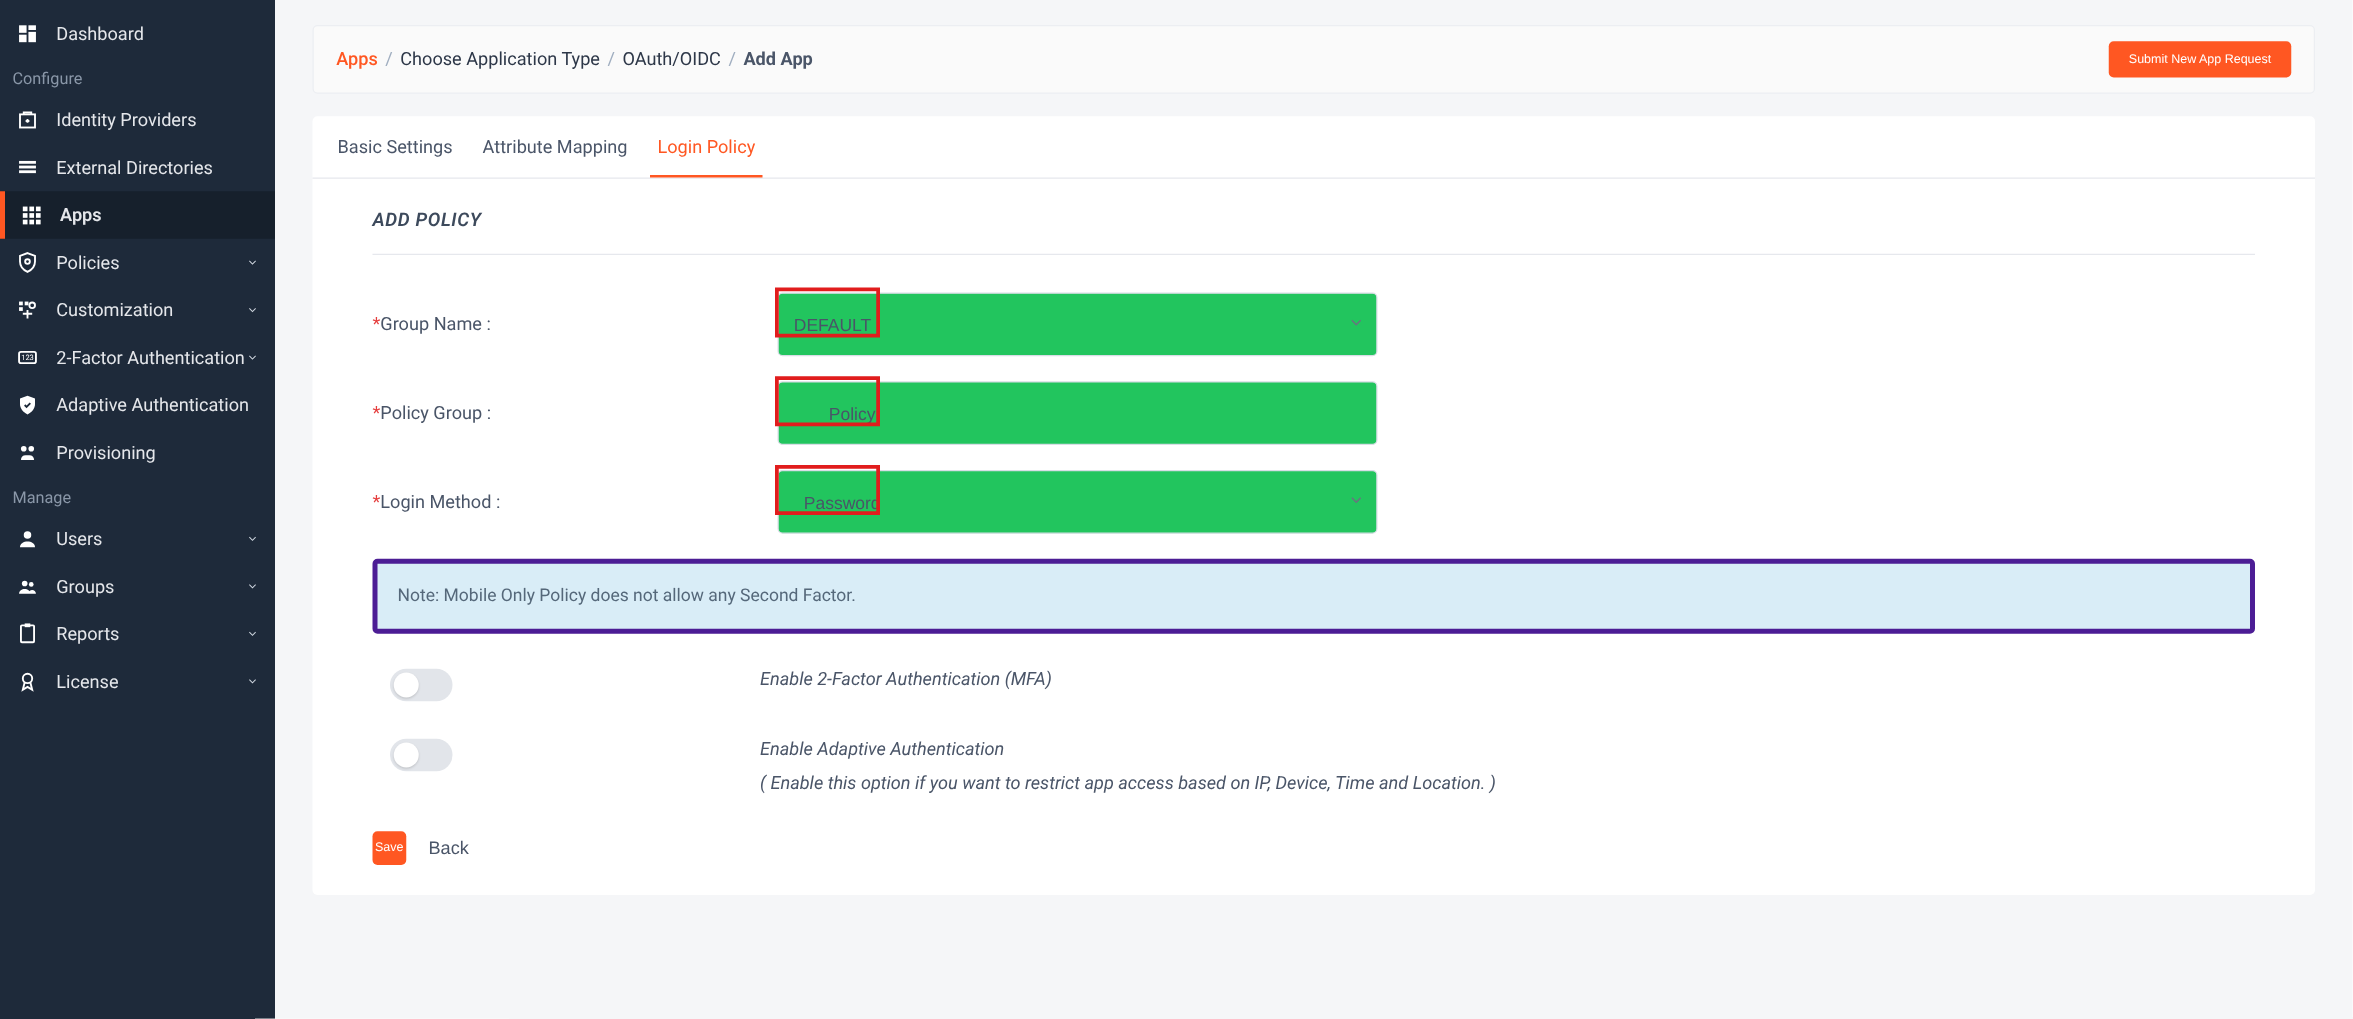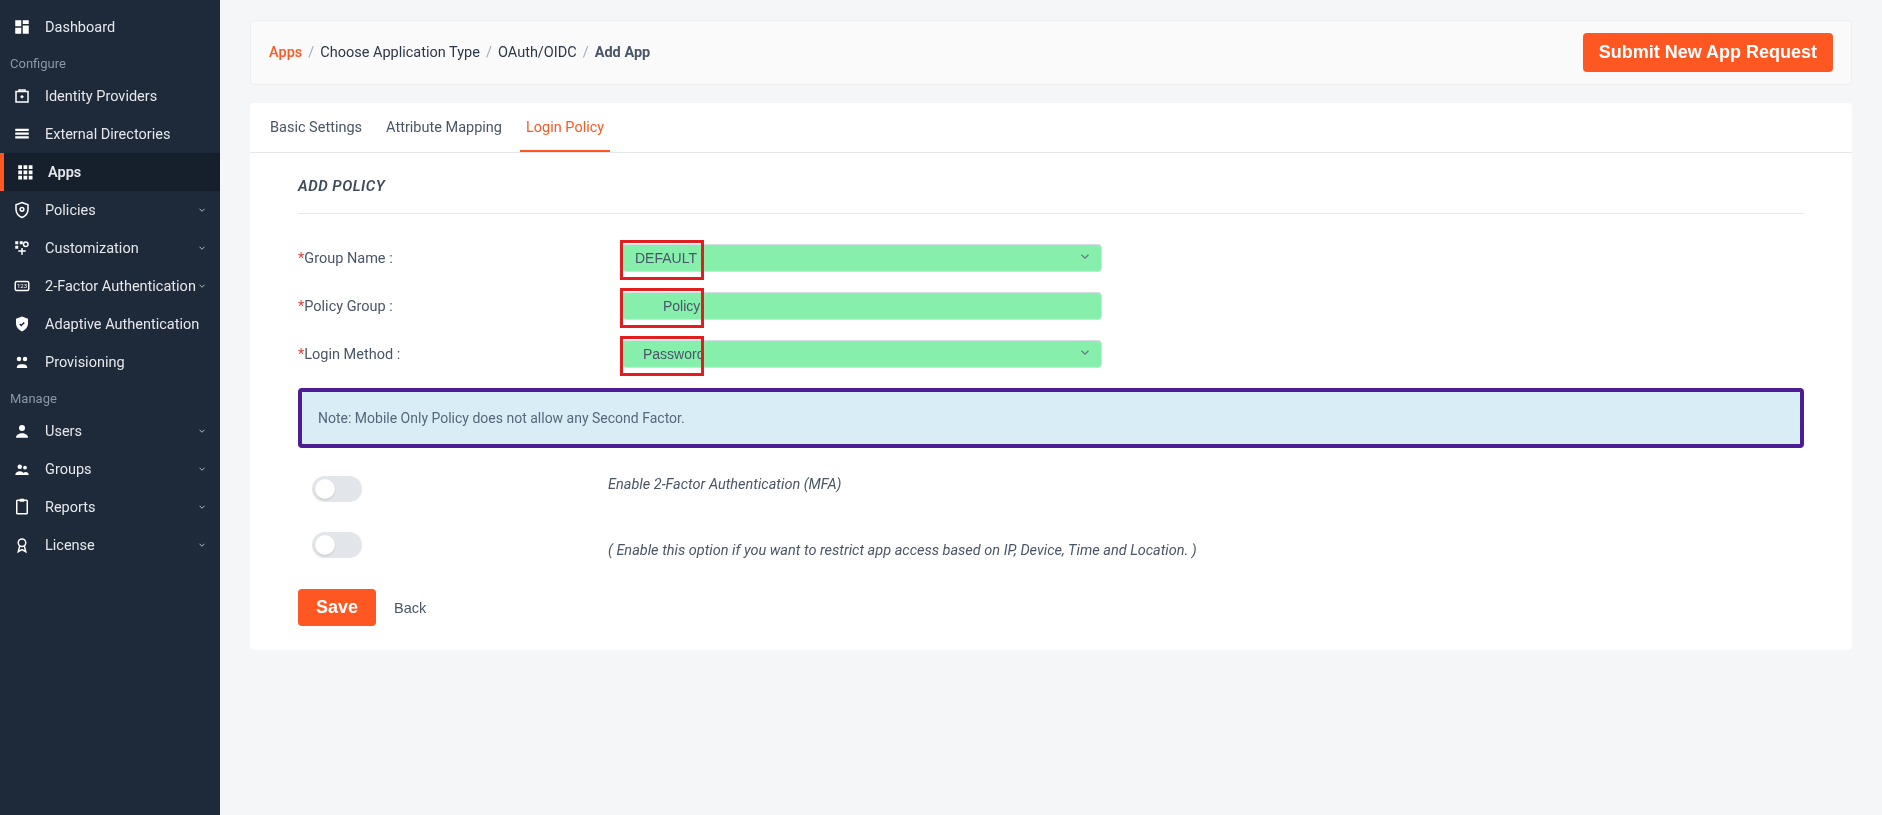--- a/index.html
+++ b/index.html
@@ -66,22 +66,21 @@
   .crumb-link.orange { color: #ff5722; font-weight: 500; }
   .crumb-sep { color: #a0aec0; }
   .crumb-current { color: #4a5568; font-weight: bold; }
   .btn-orange {
     background: #ff5722;
     color: #fff;
     border: none;
     padding: 9px 16px;
     border-radius: 4px;
     cursor: pointer;
-    font-size: 18px;
-    font-weight: bold;
+    font-size: 10px;
   }
   .content {
     background: #fff;
     margin-top: 18px;
     border-radius: 4px;
     padding: 0;
   }
   .tabs {
     display: flex;
     gap: 12px;
@@ -121,27 +120,27 @@
     color: #4a5568;
     font-size: 14.5px;
   }
   .req { color: #e53e3e; }
   .form-control-wrap {
     width: 480px;
     position: relative;
   }
   .select, .text-input {
     width: 100%;
-    height: 28px;
+    height: 51px;
     border: 1px solid #d8dde5;
     border-radius: 4px;
     padding: 0 12px;
     font-size: 14px;
     color: #4a5568;
-    background: #86efac;
+    background: #22c55e;
     appearance: none;
   }
   .text-input { text-align: left; padding-left: 40px; }
   .select-chevron {
     position: absolute; right: 10px; top: 50%; transform: translateY(-50%);
     pointer-events: none;
     color: #6b7280;
   }
   .highlight-box {
     position: absolute;
@@ -458,24 +457,25 @@
           <div class="toggle-text">Enable 2-Factor Authentication (MFA)</div>
         </div>
 
         <div class="toggle-row">
           <div class="toggle-col-left">
             <div class="toggle">
                 <div class="knob"></div>
               </div>
           </div>
           <div class="toggle-text">
+            <div>Enable Adaptive Authentication</div>
             <div class="toggle-sub">( Enable this option if you want to restrict app access based on IP, Device, Time and Location. )</div>
           </div>
         </div>
 
         <div class="actions">
-          <button class="btn-orange" style="padding:8px 18px;">Save</button>
+          <button class="btn-orange" style="padding:8px 2px;">Save</button>
           <button class="btn-back">Back</button>
         </div>
       </div>
     </div>
   </main>
 </div>
 
 </body></html>

